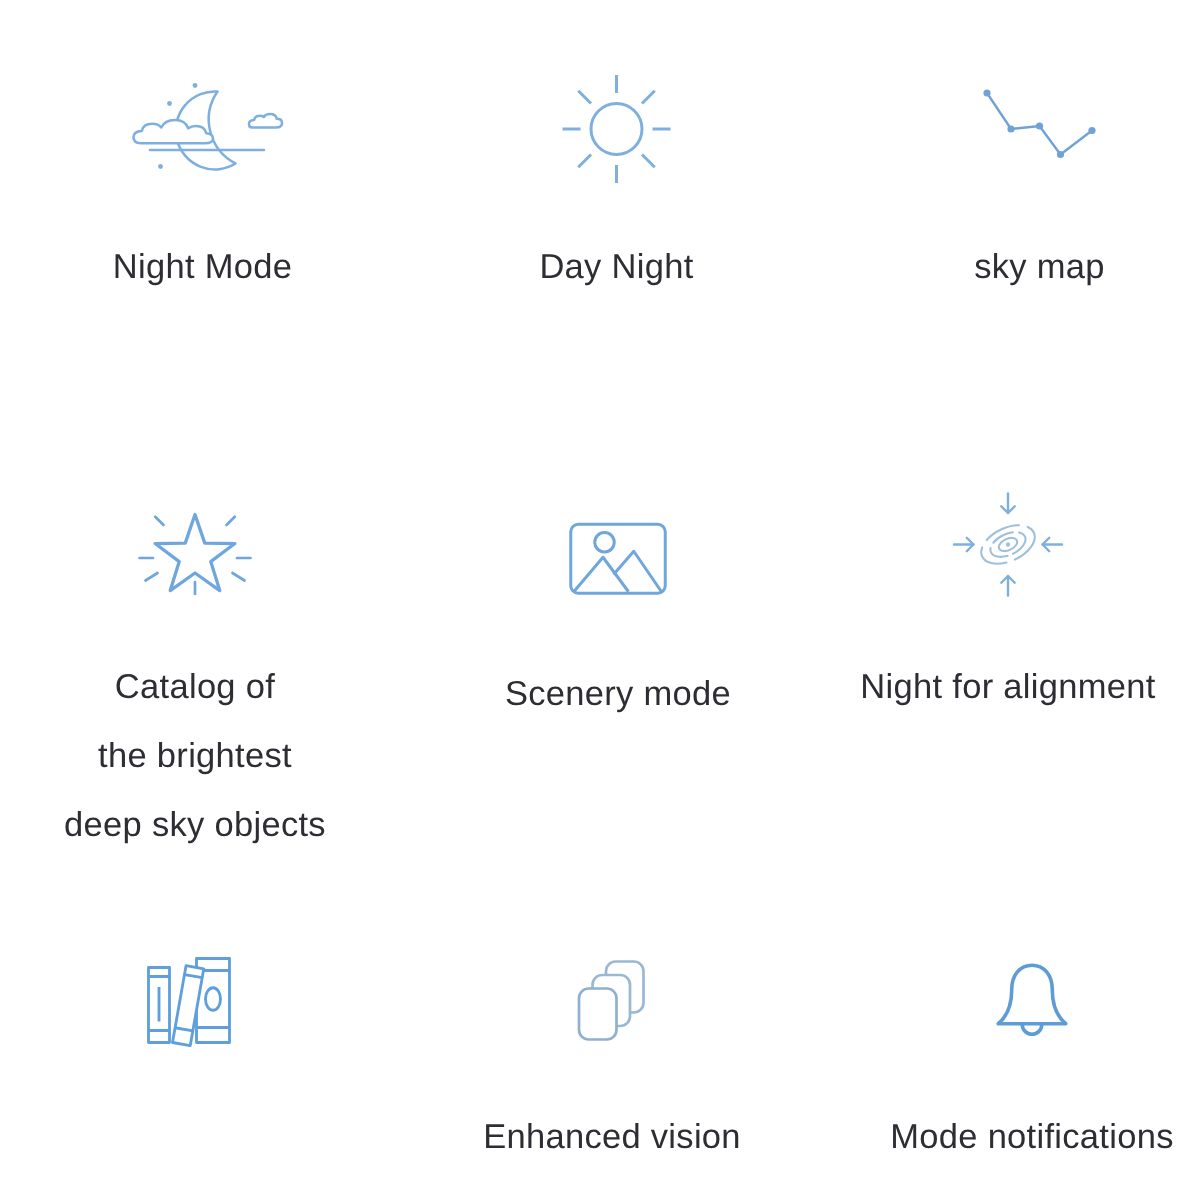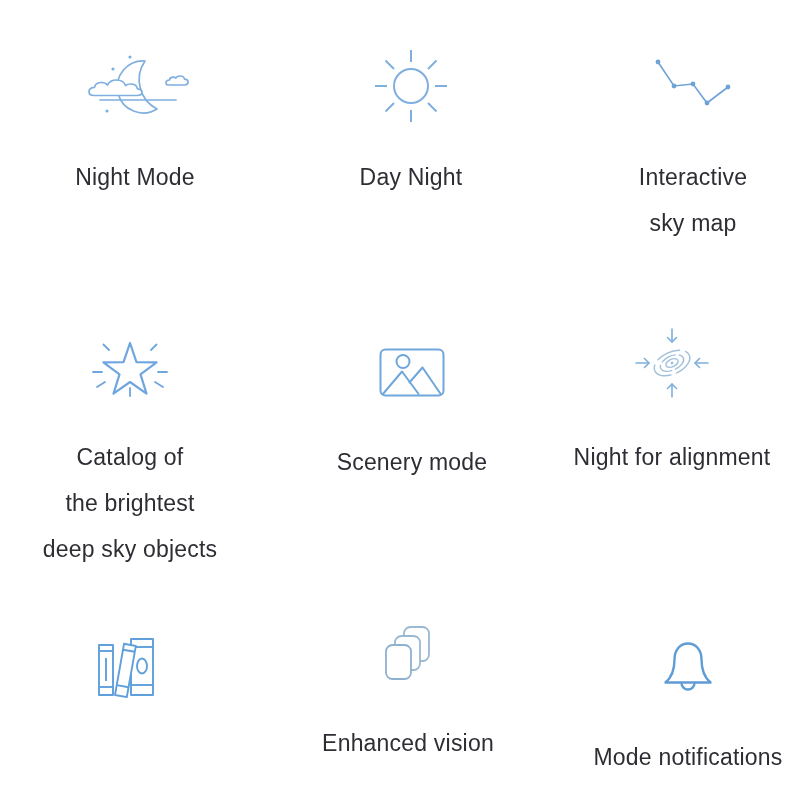--- a/index.html
+++ b/index.html
@@ -44,21 +44,21 @@
   
   #f3{left:10px;top:322px;width:240px}
   #f4{left:292px;top:327px;width:240px}
   #f5{left:542px;top:322px;width:260px}
   #f3 .icon-area,#f4 .icon-area,#f5 .icon-area{height:106px}
   #f3 .icon-area{padding-top:8px}
   #f4 .icon-area{padding-top:21px}
   #f5 .icon-area{padding-top:5px}
   
   #f6{left:8px;top:630px;width:240px}
-  #f7{left:288px;top:616px;width:240px}
+  #f7{left:288px;top:630px;width:240px}
   #f8{left:568px;top:630px;width:240px}
   #f6 .icon-area,#f7 .icon-area,#f8 .icon-area{height:98px}
   #f6 .icon-area{padding-top:7px}
   #f7 .icon-area{padding-top:8px}
   #f8 .icon-area{padding-top:8px}
   svg{display:block}
 </style>
 </head>
 <body>
 
@@ -105,21 +105,20 @@
   <div class="icon-area">
     <svg width="86" height="56" viewBox="0 0 86 56" fill="none" stroke="#6FA3D8" stroke-width="1.6">
       <polyline points="8,8 24,32 43,30 57,49 78,33"></polyline>
       <circle cx="8" cy="8" r="2.4" fill="#6FA3D8" stroke="none"></circle>
       <circle cx="24" cy="32" r="2.4" fill="#6FA3D8" stroke="none"></circle>
       <circle cx="43" cy="30" r="2.4" fill="#6FA3D8" stroke="none"></circle>
       <circle cx="57" cy="49" r="2.4" fill="#6FA3D8" stroke="none"></circle>
       <circle cx="78" cy="33" r="2.4" fill="#6FA3D8" stroke="none"></circle>
     </svg>
   </div>
-  <div class="label">Interactive</div>
   <div class="label">sky map</div>
 </div>
 
 <div class="feature" id="f3">
   <div class="icon-area">
     <svg width="90" height="84" viewBox="0 0 90 84" fill="none" stroke="#6FA6DF" stroke-width="2.2" stroke-linejoin="round" stroke-linecap="round">
       <path d="M45,13 L51.5,32.1 L71.6,32.35 L55.5,44.4 L61.5,63.7 L45,52
                L28.5,63.7 L34.5,44.4 L18.4,32.35 L38.5,32.1 Z"></path>
       <g stroke-width="1.8">
         <line x1="24" y1="20" x2="18.5" y2="14.5"></line>

